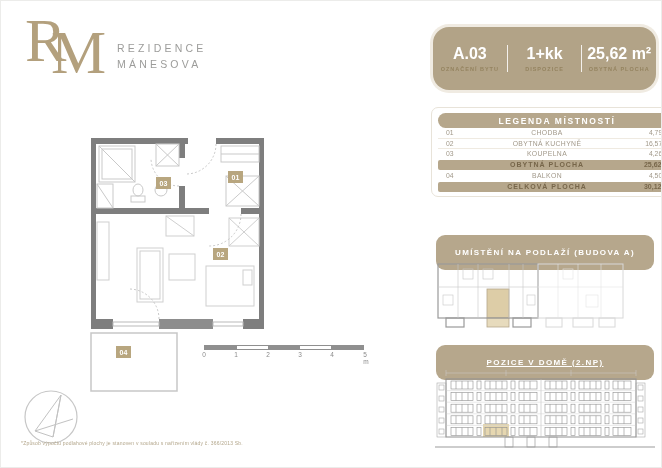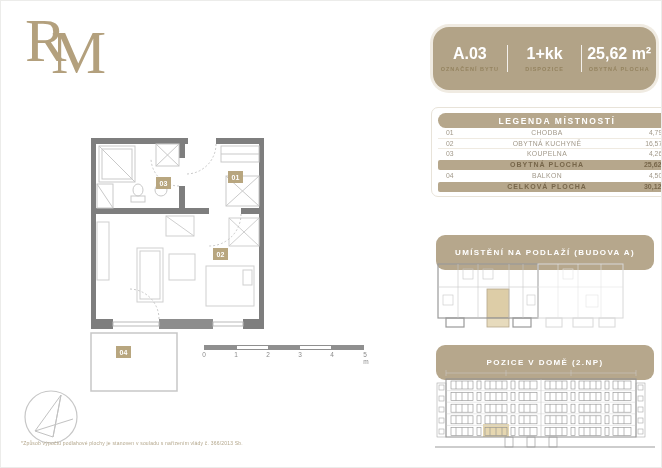--- a/index.html
+++ b/index.html
@@ -45,41 +45,45 @@
     font-size:7px;font-weight:bold;color:#77664a;margin:1px 0;}
   .lband .nm{text-align:center;letter-spacing:1px;}
   .lband .ar{text-align:right;padding-right:4px;}
   
   .section-pill{
     position:absolute;left:435px;width:218px;height:35px;border-radius:9px;
     background:#b6a78c;color:#fff;font-size:8px;font-weight:bold;letter-spacing:1.4px;
     display:flex;align-items:center;justify-content:center;
   }
   #pill-floor{top:234px;}
-  #pill-house{top:344px;}
+  #pill-house{top:344px;text-decoration:underline;}
   
   .abs{position:absolute;}
   
   .scalebar{position:absolute;left:203px;top:344px;width:160px;height:16px;}
   .scalebar .bar{display:flex;width:160px;height:5px;border:1px solid #8f8f8f;box-sizing:border-box;}
   .scalebar .seg{flex:1;}
   .scalebar .seg.d{background:#8f8f8f;}
   .scalebar .seg.w{background:#ffffff;}
   .scalebar .ticks{position:relative;height:9px;font-size:6.5px;color:#8b8b8b;}
   .scalebar .ticks span{position:absolute;top:1px;transform:translateX(-50%);}
   
   .footnote{position:absolute;left:20px;top:439px;width:230px;font-size:5px;color:#b3a68b;letter-spacing:.2px;}
 </style>
 </head>
 <body>
 
 <div class="logo">
   <div class="monogram">
     <span class="r">R</span>
     <span class="m">M</span>
+  </div>
+  <div class="brandtext">
+    <div>REZIDENCE</div>
+    <div>MÁNESOVA</div>
   </div>
 </div>
 
 <div class="unit-info">
   <div class="cell">
     <div class="val">A.03</div>
     <div class="lab">OZNAČENÍ BYTU</div>
   </div>
   <div class="cell">
     <div class="val">1+kk</div>

